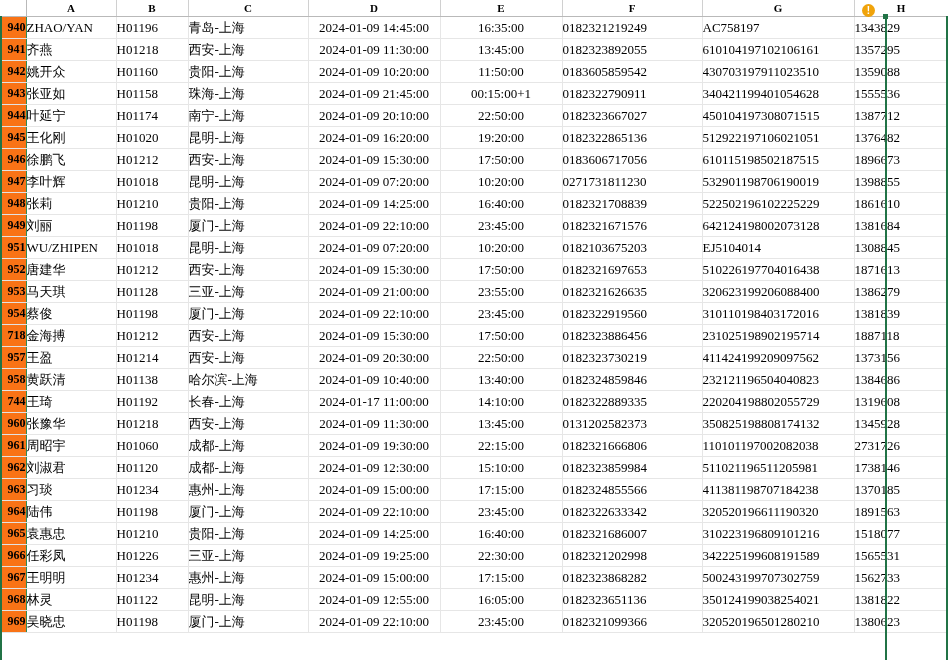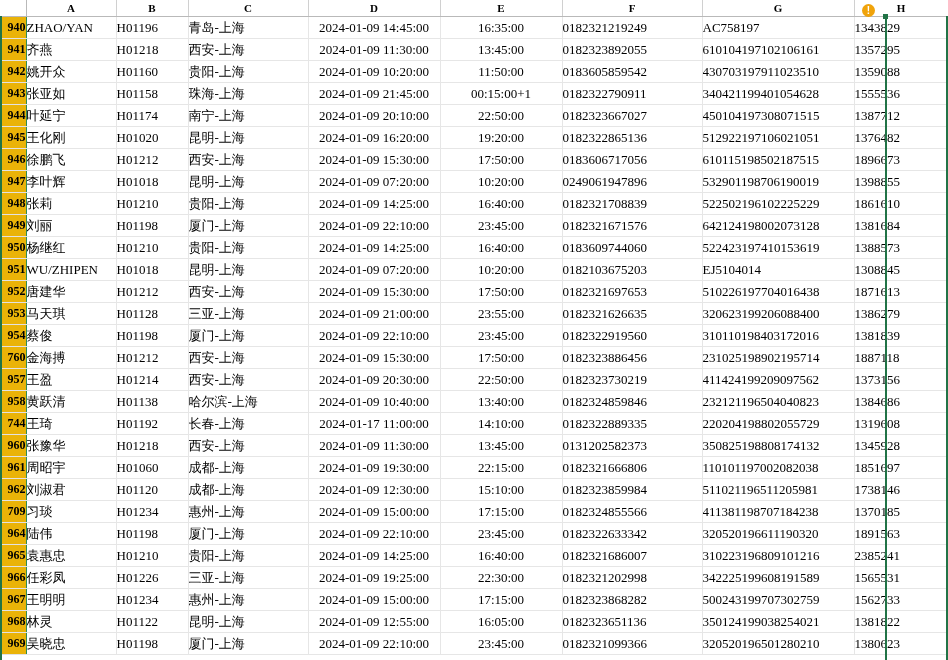--- a/index.html
+++ b/index.html
@@ -42,21 +42,21 @@
     font-family: "Liberation Serif", serif;
   }
   .corner {
     background: #ffffff;
     border-right: 1px solid #b9b9b9;
     border-bottom: 1px solid #b9b9b9;
   }
   
   .rowhdr {
     width: 26px;
-    background: #eab308;
+    background: #f97316;
     border-right: 1px solid #2e8b57;
     border-bottom: 1px solid #e2e2e2;
     text-align: right;
     padding-right: 2px;
     font-size: 12px;
     font-weight: bold;
     font-family: "Liberation Serif", serif;
     color: #000000;
   }
   
@@ -236,21 +236,21 @@
           <td class="cell c-g left">610115198502187515</td>
           <td class="cell c-h left">1896673</td>
         </tr>
         <tr>
           <td class="rowhdr">947</td>
           <td class="cell c-a left">李叶辉</td>
           <td class="cell c-b left">H01018</td>
           <td class="cell c-c left">昆明-上海</td>
           <td class="cell c-d center">2024-01-09 07:20:00</td>
           <td class="cell c-e center">10:20:00</td>
-          <td class="cell c-f left">0249061947896</td>
+          <td class="cell c-f left">0271731811230</td>
           <td class="cell c-g left">532901198706190019</td>
           <td class="cell c-h left">1398855</td>
         </tr>
         <tr>
           <td class="rowhdr">948</td>
           <td class="cell c-a left">张莉</td>
           <td class="cell c-b left">H01210</td>
           <td class="cell c-c left">贵阳-上海</td>
           <td class="cell c-d center">2024-01-09 14:25:00</td>
           <td class="cell c-e center">16:40:00</td>
@@ -263,31 +263,20 @@
           <td class="cell c-a left">刘丽</td>
           <td class="cell c-b left">H01198</td>
           <td class="cell c-c left">厦门-上海</td>
           <td class="cell c-d center">2024-01-09 22:10:00</td>
           <td class="cell c-e center">23:45:00</td>
           <td class="cell c-f left">0182321671576</td>
           <td class="cell c-g left">642124198002073128</td>
           <td class="cell c-h left">1381684</td>
         </tr>
         <tr>
-          <td class="rowhdr">950</td>
-          <td class="cell c-a left">杨继红</td>
-          <td class="cell c-b left">H01210</td>
-          <td class="cell c-c left">贵阳-上海</td>
-          <td class="cell c-d center">2024-01-09 14:25:00</td>
-          <td class="cell c-e center">16:40:00</td>
-          <td class="cell c-f left">0183609744060</td>
-          <td class="cell c-g left">522423197410153619</td>
-          <td class="cell c-h left">1388573</td>
-        </tr>
-        <tr>
           <td class="rowhdr">951</td>
           <td class="cell c-a left">WU/ZHIPEN</td>
           <td class="cell c-b left">H01018</td>
           <td class="cell c-c left">昆明-上海</td>
           <td class="cell c-d center">2024-01-09 07:20:00</td>
           <td class="cell c-e center">10:20:00</td>
           <td class="cell c-f left">0182103675203</td>
           <td class="cell c-g left">EJ5104014</td>
           <td class="cell c-h left">1308845</td>
         </tr>
@@ -318,21 +307,21 @@
           <td class="cell c-a left">蔡俊</td>
           <td class="cell c-b left">H01198</td>
           <td class="cell c-c left">厦门-上海</td>
           <td class="cell c-d center">2024-01-09 22:10:00</td>
           <td class="cell c-e center">23:45:00</td>
           <td class="cell c-f left">0182322919560</td>
           <td class="cell c-g left">310110198403172016</td>
           <td class="cell c-h left">1381839</td>
         </tr>
         <tr>
-          <td class="rowhdr">760</td>
+          <td class="rowhdr">718</td>
           <td class="cell c-a left">金海搏</td>
           <td class="cell c-b left">H01212</td>
           <td class="cell c-c left">西安-上海</td>
           <td class="cell c-d center">2024-01-09 15:30:00</td>
           <td class="cell c-e center">17:50:00</td>
           <td class="cell c-f left">0182323886456</td>
           <td class="cell c-g left">231025198902195714</td>
           <td class="cell c-h left">1887118</td>
         </tr>
         <tr>
@@ -381,35 +370,35 @@
         </tr>
         <tr>
           <td class="rowhdr">961</td>
           <td class="cell c-a left">周昭宇</td>
           <td class="cell c-b left">H01060</td>
           <td class="cell c-c left">成都-上海</td>
           <td class="cell c-d center">2024-01-09 19:30:00</td>
           <td class="cell c-e center">22:15:00</td>
           <td class="cell c-f left">0182321666806</td>
           <td class="cell c-g left">110101197002082038</td>
-          <td class="cell c-h left">1851697</td>
+          <td class="cell c-h left">2731726</td>
         </tr>
         <tr>
           <td class="rowhdr">962</td>
           <td class="cell c-a left">刘淑君</td>
           <td class="cell c-b left">H01120</td>
           <td class="cell c-c left">成都-上海</td>
           <td class="cell c-d center">2024-01-09 12:30:00</td>
           <td class="cell c-e center">15:10:00</td>
           <td class="cell c-f left">0182323859984</td>
           <td class="cell c-g left">511021196511205981</td>
           <td class="cell c-h left">1738146</td>
         </tr>
         <tr>
-          <td class="rowhdr">709</td>
+          <td class="rowhdr">963</td>
           <td class="cell c-a left">习琰</td>
           <td class="cell c-b left">H01234</td>
           <td class="cell c-c left">惠州-上海</td>
           <td class="cell c-d center">2024-01-09 15:00:00</td>
           <td class="cell c-e center">17:15:00</td>
           <td class="cell c-f left">0182324855566</td>
           <td class="cell c-g left">411381198707184238</td>
           <td class="cell c-h left">1370185</td>
         </tr>
         <tr>
@@ -425,21 +414,21 @@
         </tr>
         <tr>
           <td class="rowhdr">965</td>
           <td class="cell c-a left">袁惠忠</td>
           <td class="cell c-b left">H01210</td>
           <td class="cell c-c left">贵阳-上海</td>
           <td class="cell c-d center">2024-01-09 14:25:00</td>
           <td class="cell c-e center">16:40:00</td>
           <td class="cell c-f left">0182321686007</td>
           <td class="cell c-g left">310223196809101216</td>
-          <td class="cell c-h left">2385241</td>
+          <td class="cell c-h left">1518077</td>
         </tr>
         <tr>
           <td class="rowhdr">966</td>
           <td class="cell c-a left">任彩凤</td>
           <td class="cell c-b left">H01226</td>
           <td class="cell c-c left">三亚-上海</td>
           <td class="cell c-d center">2024-01-09 19:25:00</td>
           <td class="cell c-e center">22:30:00</td>
           <td class="cell c-f left">0182321202998</td>
           <td class="cell c-g left">342225199608191589</td>

